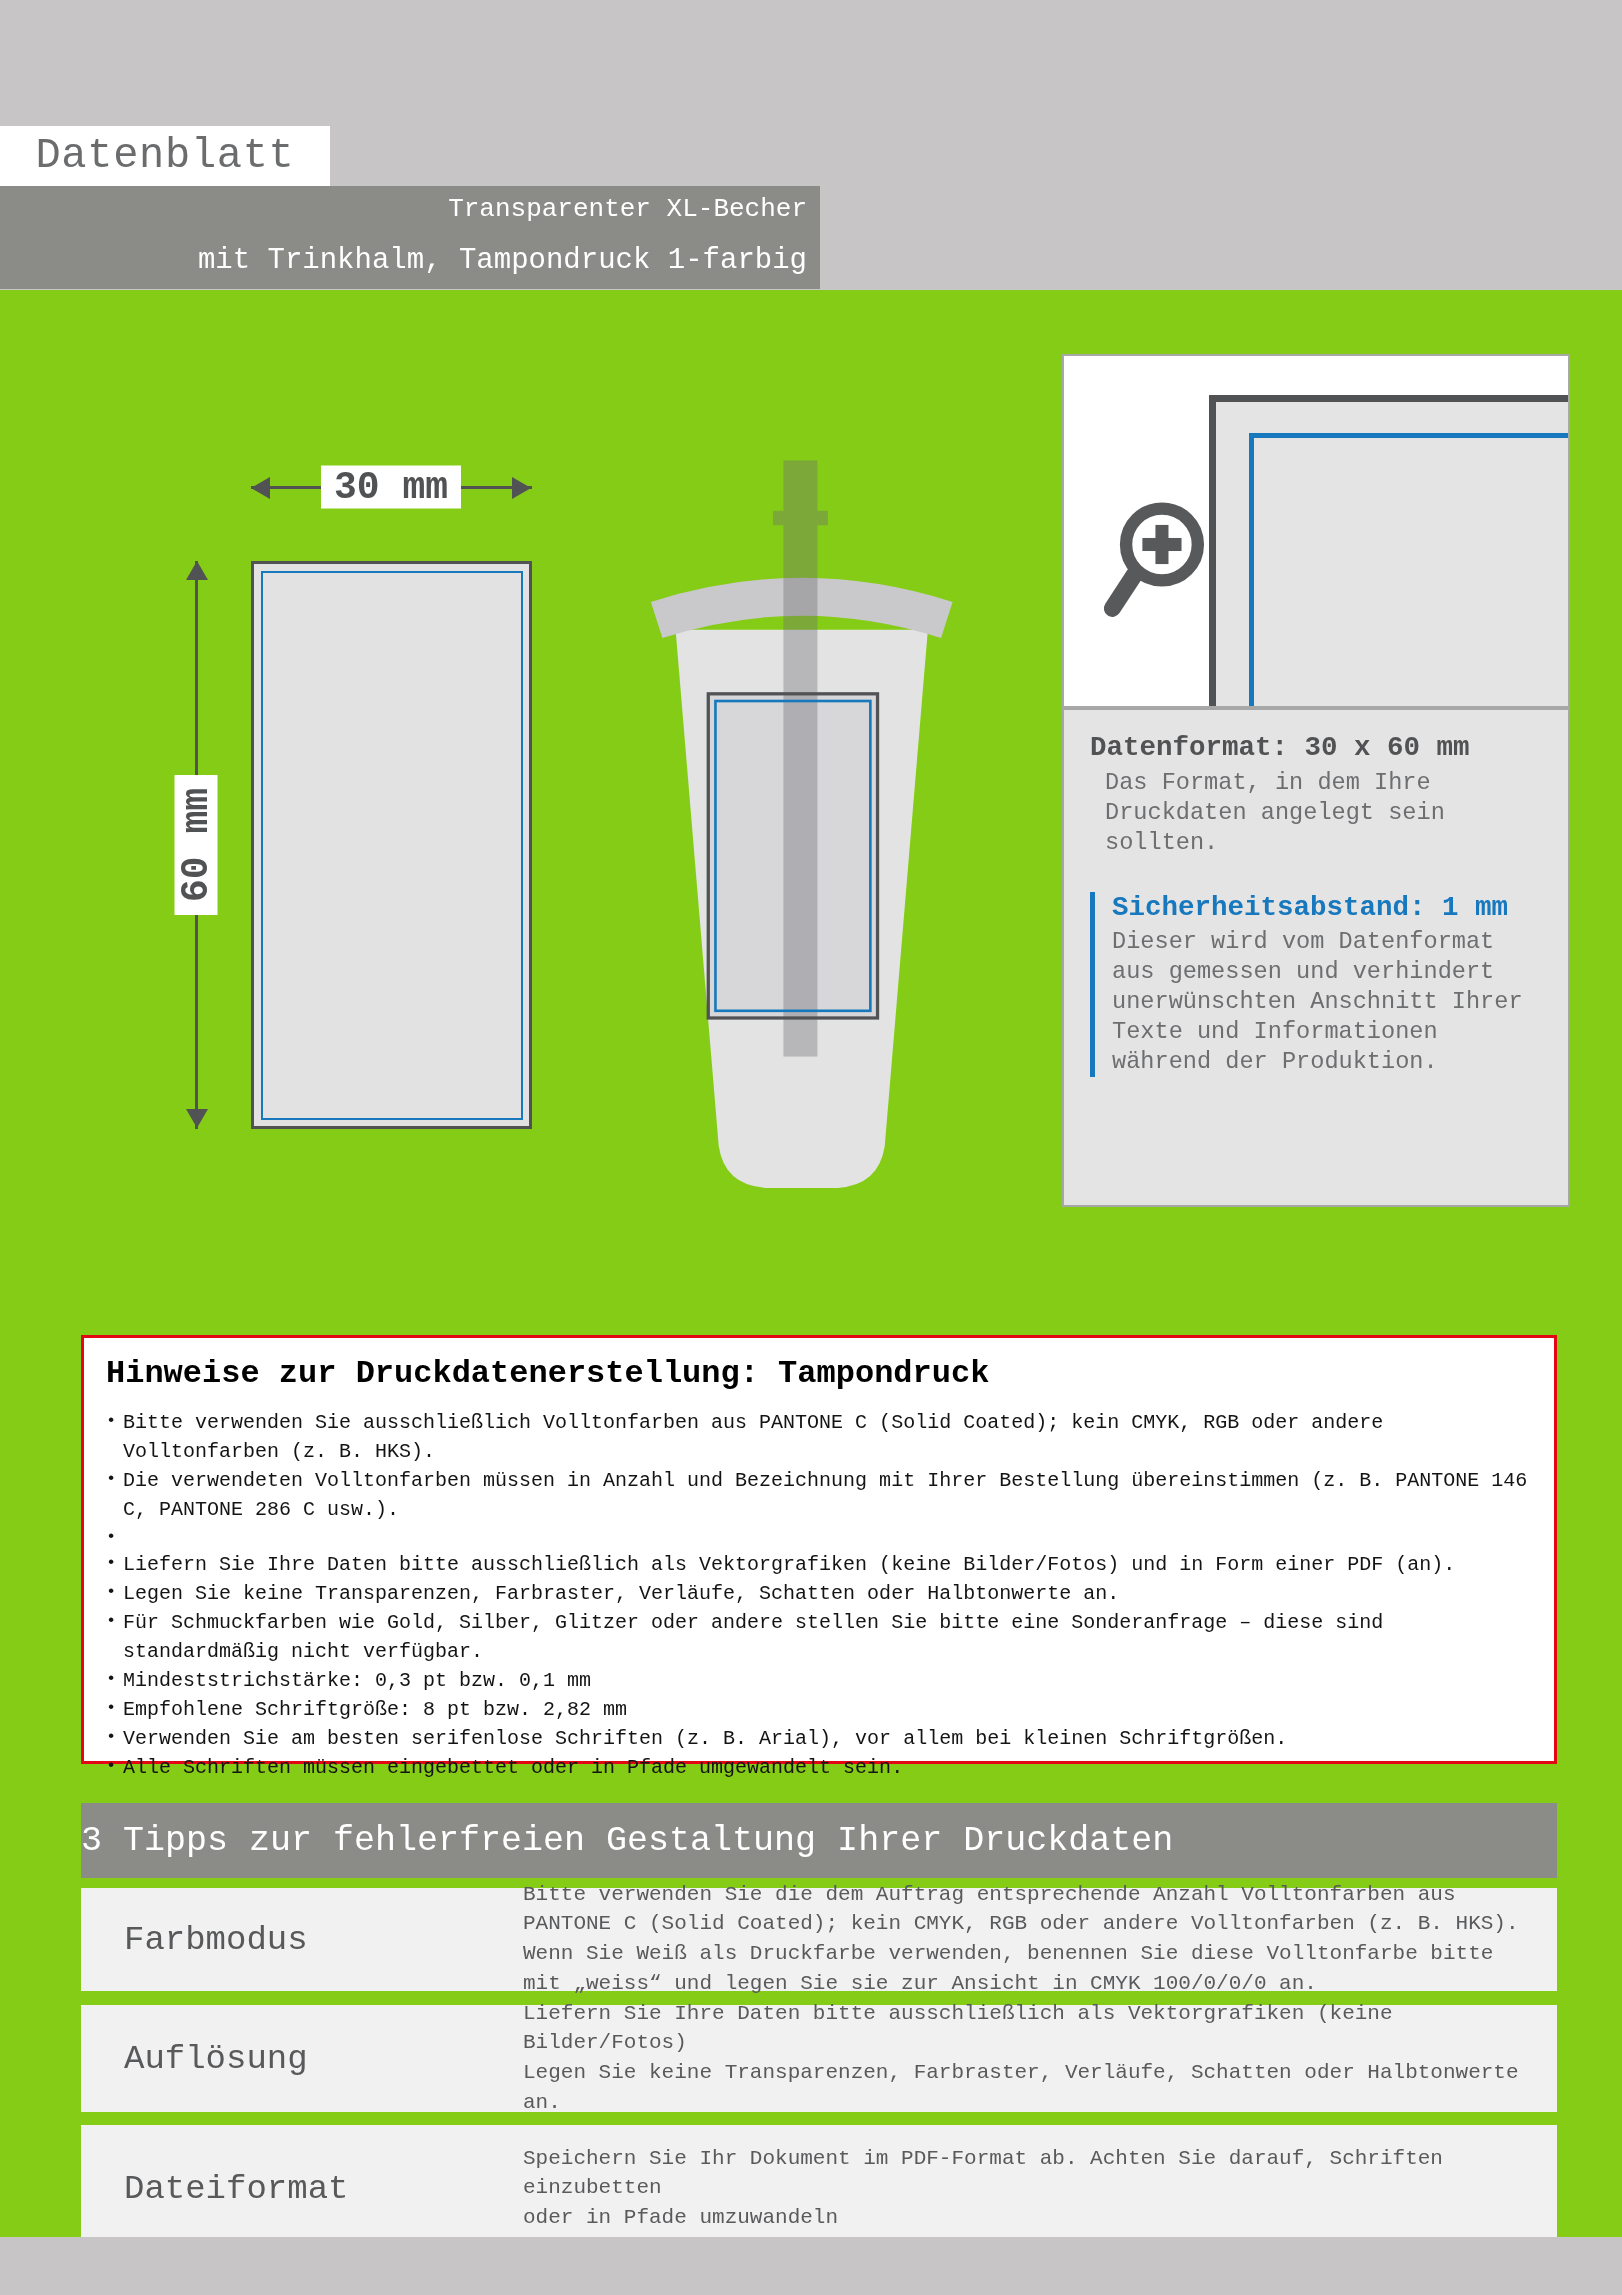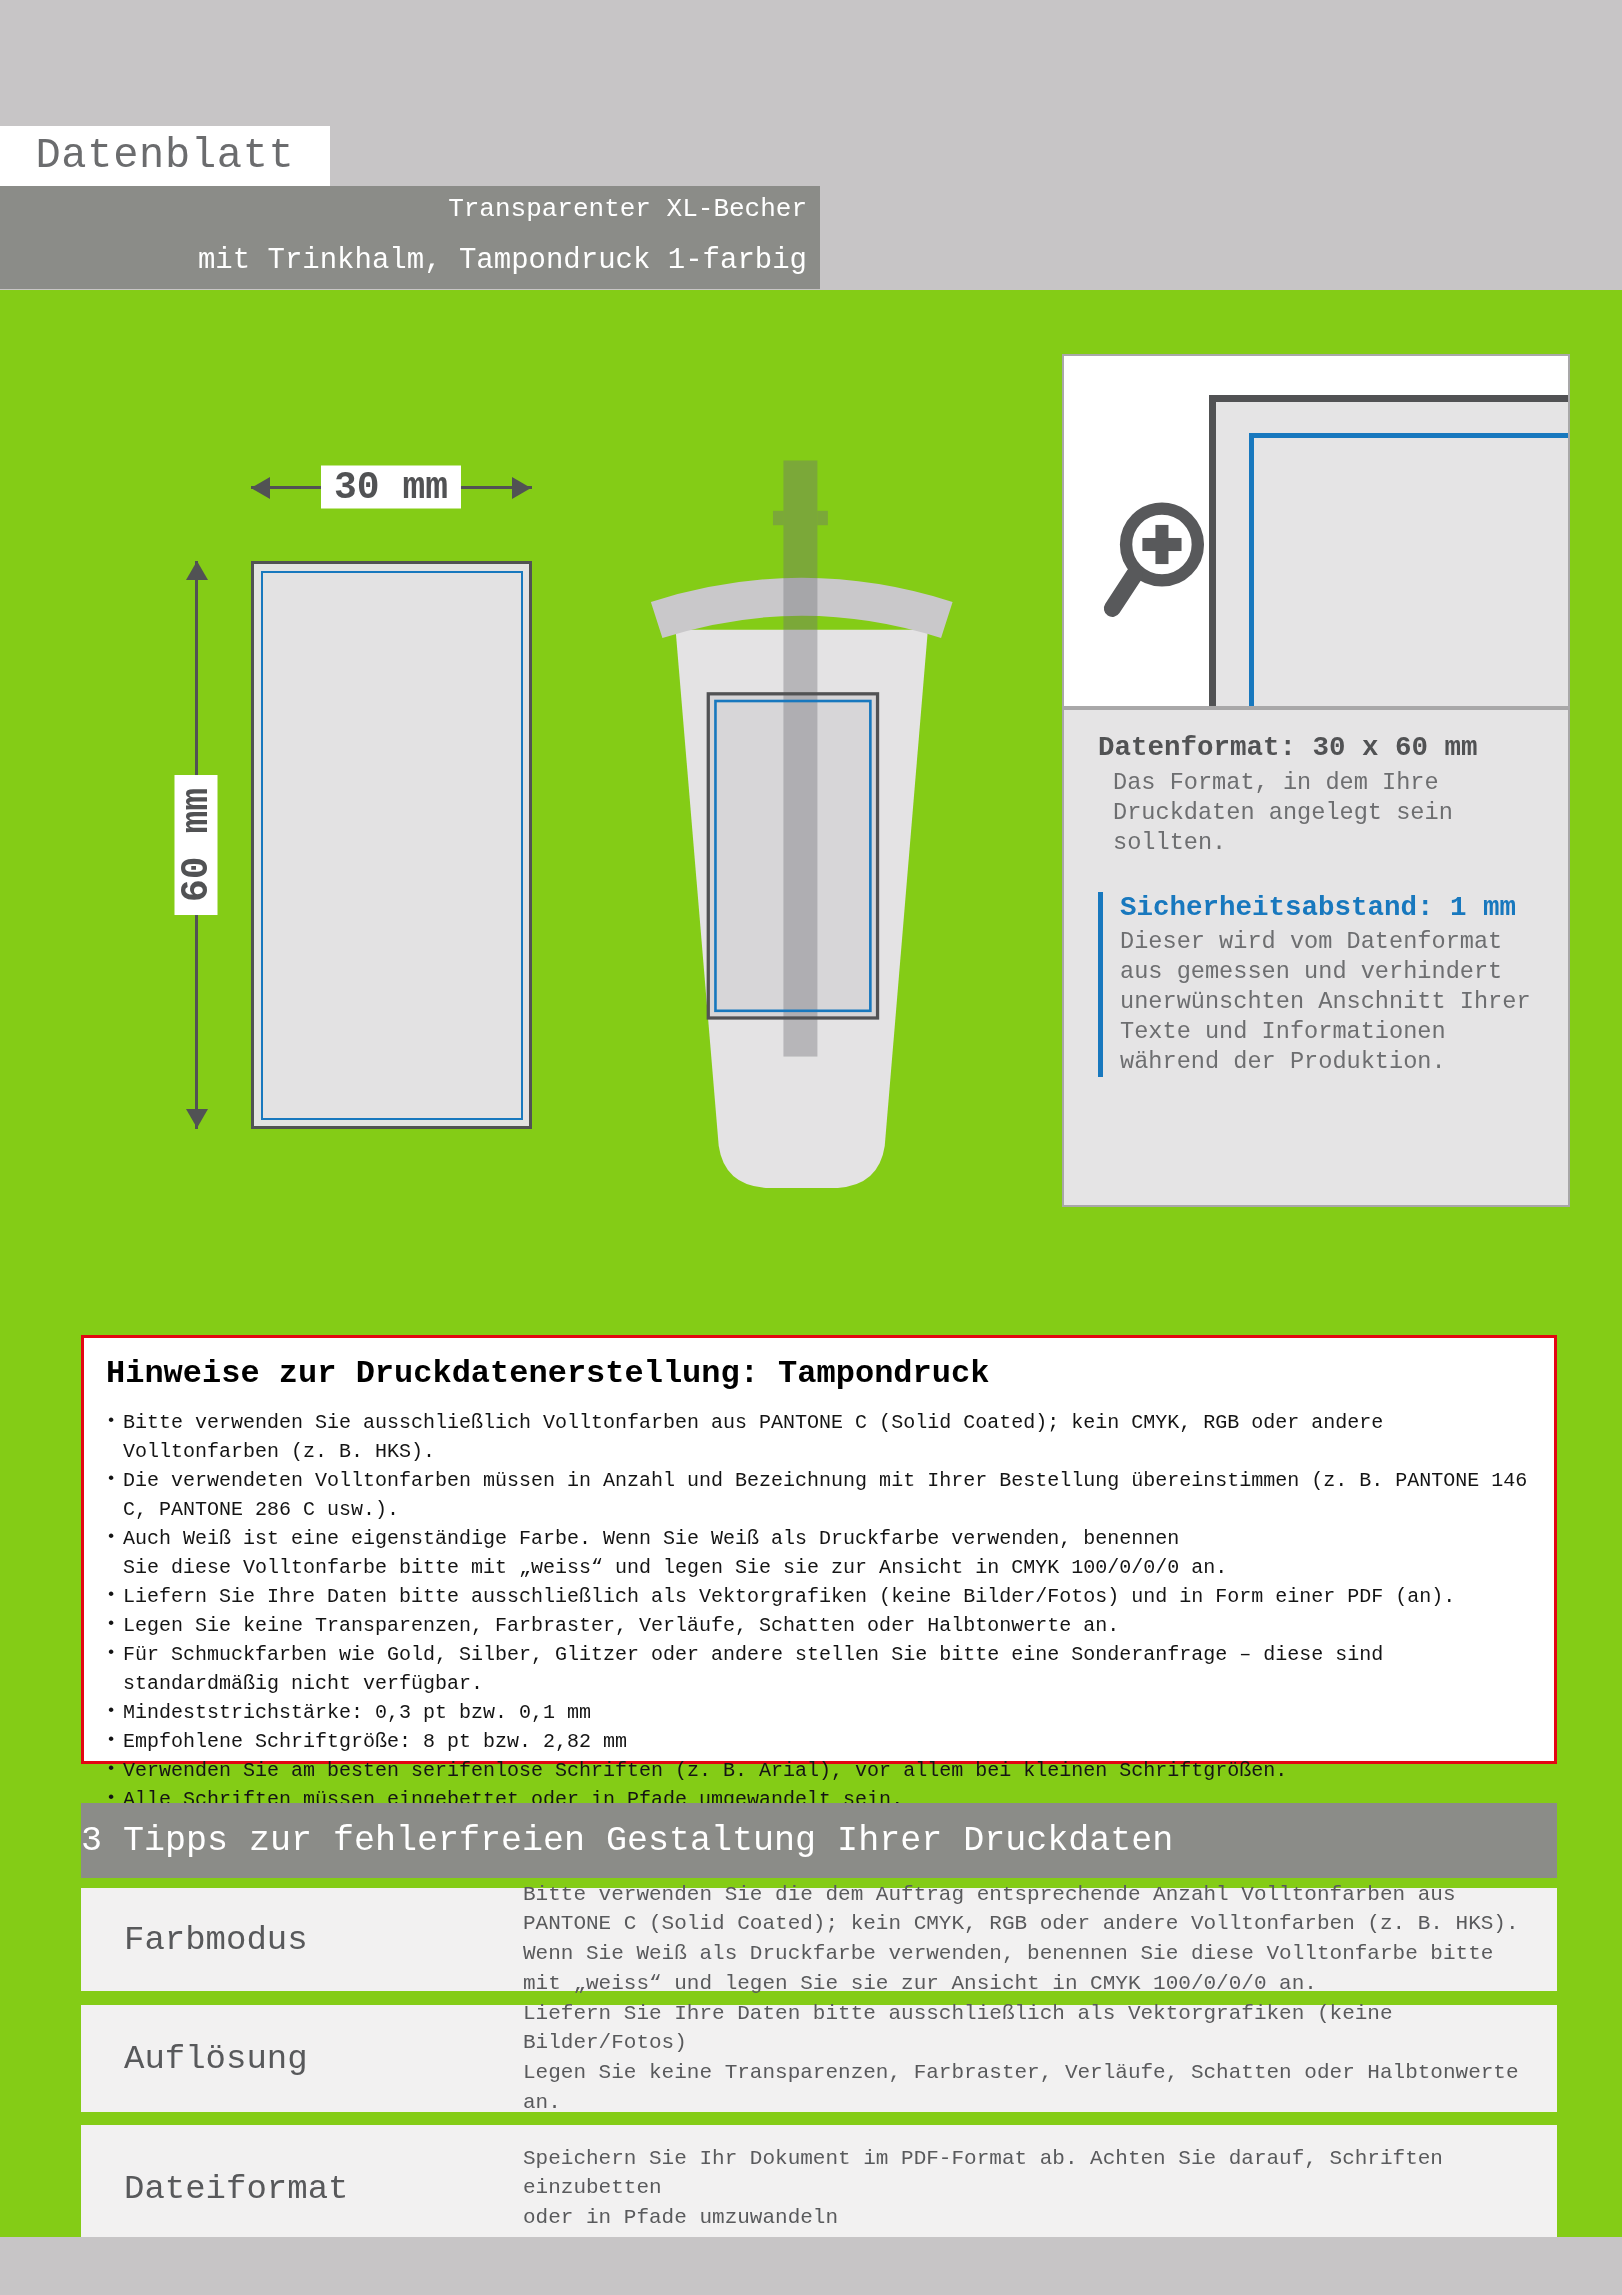--- a/index.html
+++ b/index.html
@@ -35,21 +35,21 @@
   .mag-panel{position:absolute;left:1062px;top:354px;width:508px;height:354px;background:#ffffff;
              border:2.6px solid #a9a8a9;box-sizing:border-box;}
   .mag-fill {position:absolute;left:152px;top:46px;right:0;bottom:0;background:#e5e4e5;}
   .mag-dark-h{position:absolute;left:145px;top:39px;right:0;height:7.2px;background:#515254;}
   .mag-dark-v{position:absolute;left:145px;top:39px;width:7.2px;bottom:0;background:#515254;}
   .mag-blue-h{position:absolute;left:185px;top:77px;right:0;height:5.2px;background:#1878be;}
   .mag-blue-v{position:absolute;left:185px;top:77px;width:5.2px;bottom:0;background:#1878be;}
 
   
   .info-panel{position:absolute;left:1062px;top:708px;width:508px;height:499px;background:#e5e4e5;
-              border:2px solid #a8a7a8;box-sizing:border-box;padding:22px 25px 0 34px;}
+              border:2px solid #a8a7a8;box-sizing:border-box;padding:22px 25px 0 26px;}
   .info-h{font-size:27.5px;font-weight:bold;color:#515254;}
   .info-p{font-size:23.6px;color:#6d6e70;line-height:1.27;margin-top:5.2px;margin-left:15px;}
   .info-p2{font-size:23.6px;color:#6d6e70;line-height:1.27;margin-top:30px;}
   .safety{margin-top:34px;border-left:5.9px solid #1878be;padding-left:17px;}
   .safety-h{font-size:27.5px;font-weight:bold;color:#1878be;}
   .safety-p{font-size:23.6px;color:#6d6e70;line-height:1.27;margin-top:3.9px;}
 
   
   .notes{position:absolute;left:81px;top:1335px;width:1476px;height:429px;border:3.9px solid #e30613;
          box-sizing:border-box;background:#ffffff;padding:17px 19.6px 0 22px;}
@@ -145,22 +145,20 @@
       <li>
           <span class="dot">•</span>
           <span class="txt">Bitte verwenden Sie ausschließlich Volltonfarben aus PANTONE C (Solid Coated); kein CMYK, RGB oder andere Volltonfarben (z. B. HKS).</span>
         </li>
       <li>
           <span class="dot">•</span>
           <span class="txt">Die verwendeten Volltonfarben müssen in Anzahl und Bezeichnung mit Ihrer Bestellung übereinstimmen (z. B. PANTONE 146 C, PANTONE 286 C usw.).</span>
         </li>
       <li>
           <span class="dot">•</span>
-          <span class="txt">Auch Weiß ist eine eigenständige Farbe. Wenn Sie Weiß als Druckfarbe verwenden, benennen
-Sie diese Volltonfarbe bitte mit „weiss“ und legen Sie sie zur Ansicht in CMYK 100/0/0/0 an.</span>
         </li>
       <li>
           <span class="dot">•</span>
           <span class="txt">Liefern Sie Ihre Daten bitte ausschließlich als Vektorgrafiken (keine Bilder/Fotos) und in Form einer PDF (an).</span>
         </li>
       <li>
           <span class="dot">•</span>
           <span class="txt">Legen Sie keine Transparenzen, Farbraster, Verläufe, Schatten oder Halbtonwerte an.</span>
         </li>
       <li>

